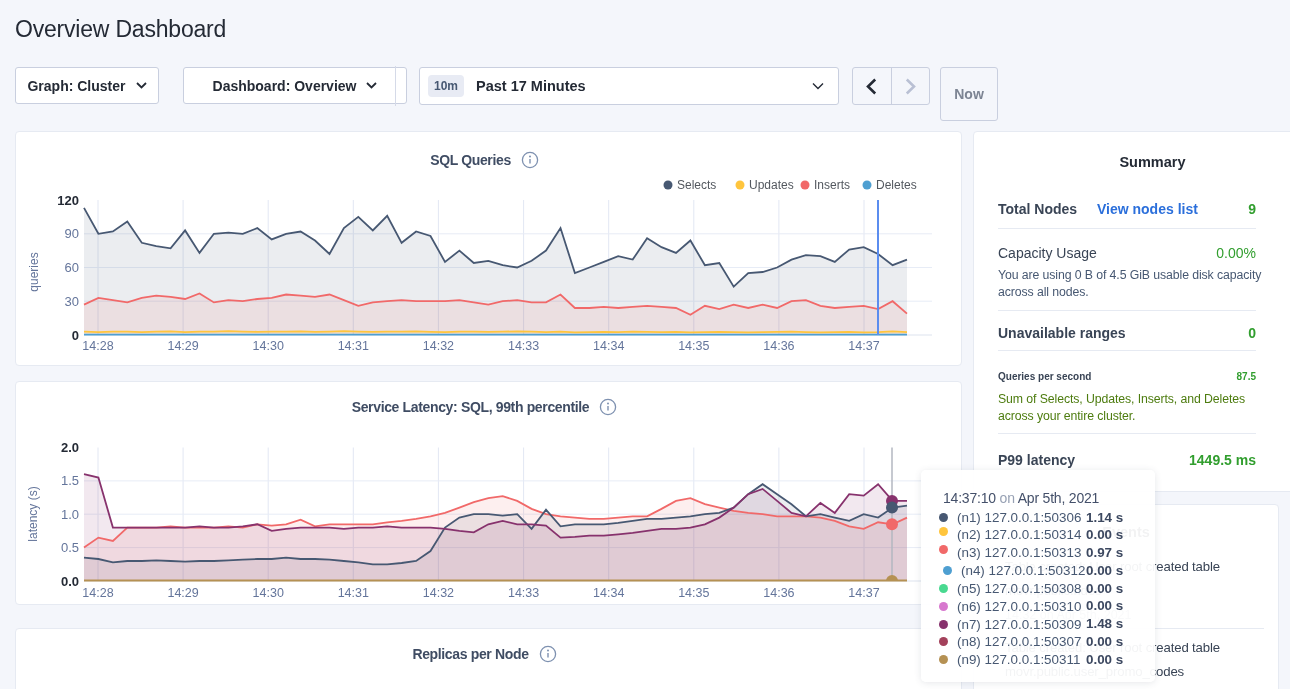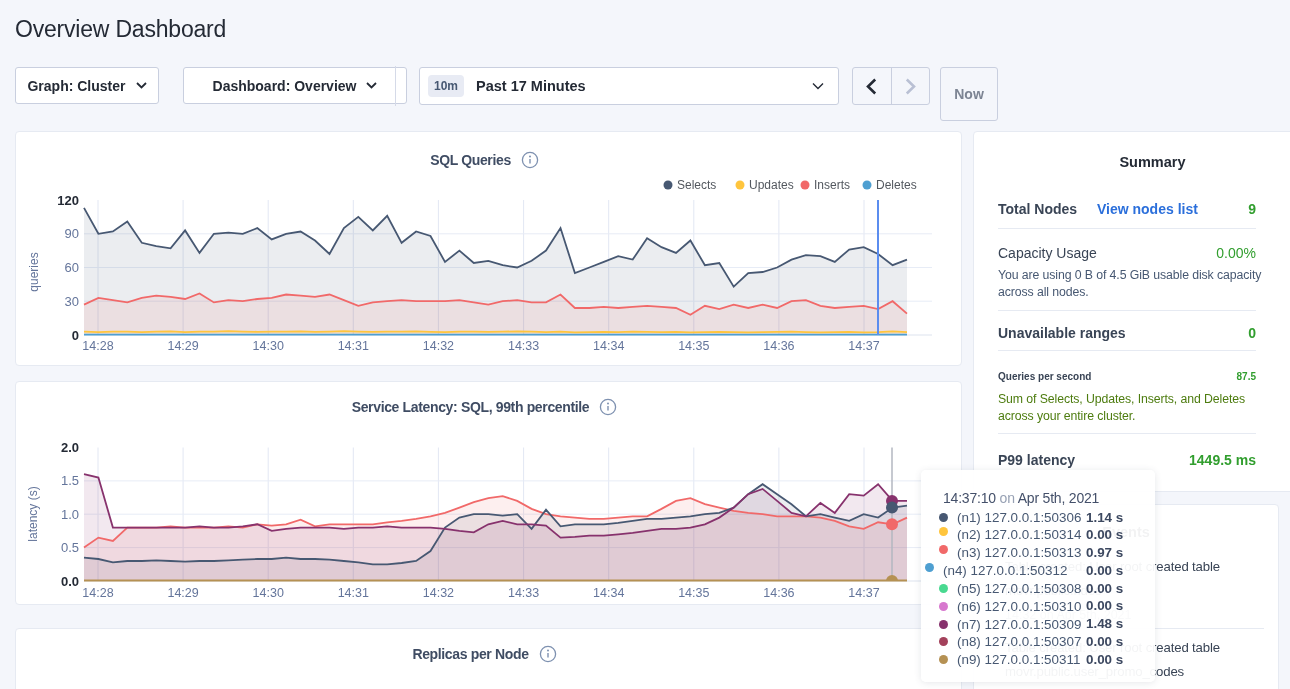--- a/index.html
+++ b/index.html
@@ -196,21 +196,21 @@
   <div style="position:absolute;left:18px;top:57.2px;height:16px;display:flex;">
     <span style="width:9px;height:9px;border-radius:50%;background:#FFC53D;margin-right:9px"></span>
     <span style="font-size:13.4px;color:#475872">(n2) 127.0.0.1:50314</span>
     </div>
   <div style="position:absolute;left:165px;top:57.2px;font-size:13.4px;font-weight:700;color:#3c4860">0.00 <span style="font-weight:700">s</span></div>
   <div style="position:absolute;left:18px;top:75.0px;height:16px;display:flex;align-items:flex-start">
     <span style="width:9px;height:9px;border-radius:50%;background:#F16969;margin-right:9px"></span>
     <span style="font-size:13.4px;color:#475872">(n3) 127.0.0.1:50313</span>
     </div>
   <div style="position:absolute;left:165px;top:75.0px;font-size:13.4px;font-weight:700;color:#3c4860">0.97 <span style="font-weight:700">s</span></div>
-  <div style="position:absolute;left:4px;top:92.8px;height:16px;display:flex;">
+  <div style="position:absolute;left:22px;top:92.8px;height:16px;display:flex;align-items:center">
     <span style="width:9px;height:9px;border-radius:50%;background:#4E9FD1;margin-right:9px"></span>
     <span style="font-size:13.4px;color:#475872">(n4) 127.0.0.1:50312</span>
     </div>
   <div style="position:absolute;left:165px;top:92.8px;font-size:13.4px;font-weight:700;color:#3c4860">0.00 <span style="font-weight:700">s</span></div>
   <div style="position:absolute;left:18px;top:110.5px;height:16px;display:flex;align-items:center">
     <span style="width:9px;height:9px;border-radius:50%;background:#49D990;margin-right:9px"></span>
     <span style="font-size:13.4px;color:#475872">(n5) 127.0.0.1:50308</span>
     </div>
   <div style="position:absolute;left:165px;top:110.5px;font-size:13.4px;font-weight:700;color:#3c4860">0.00 <span style="font-weight:700">s</span></div>
   <div style="position:absolute;left:18px;top:128.2px;height:16px;display:flex;align-items:center">

